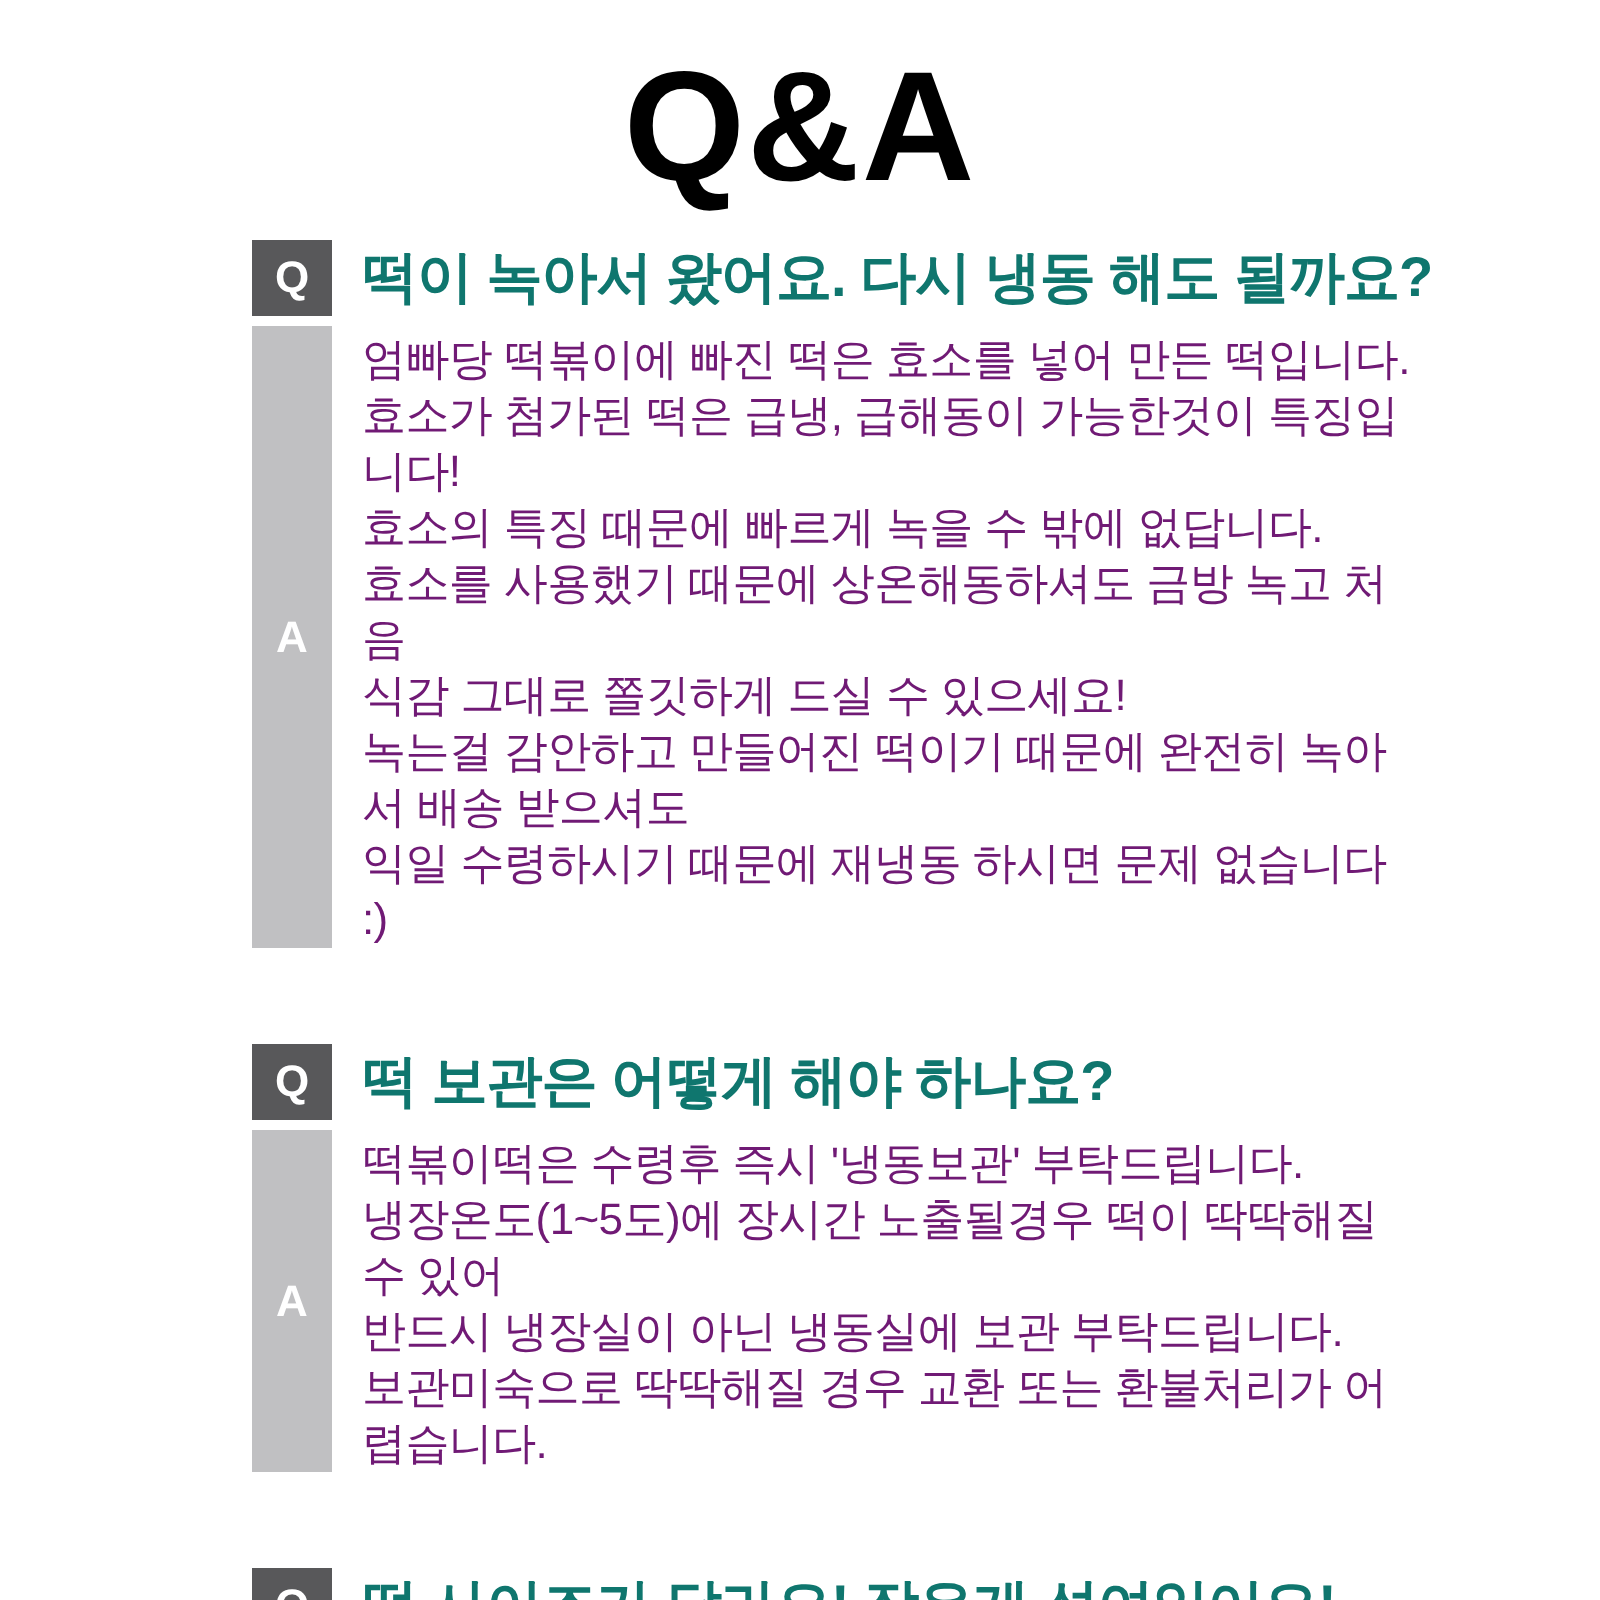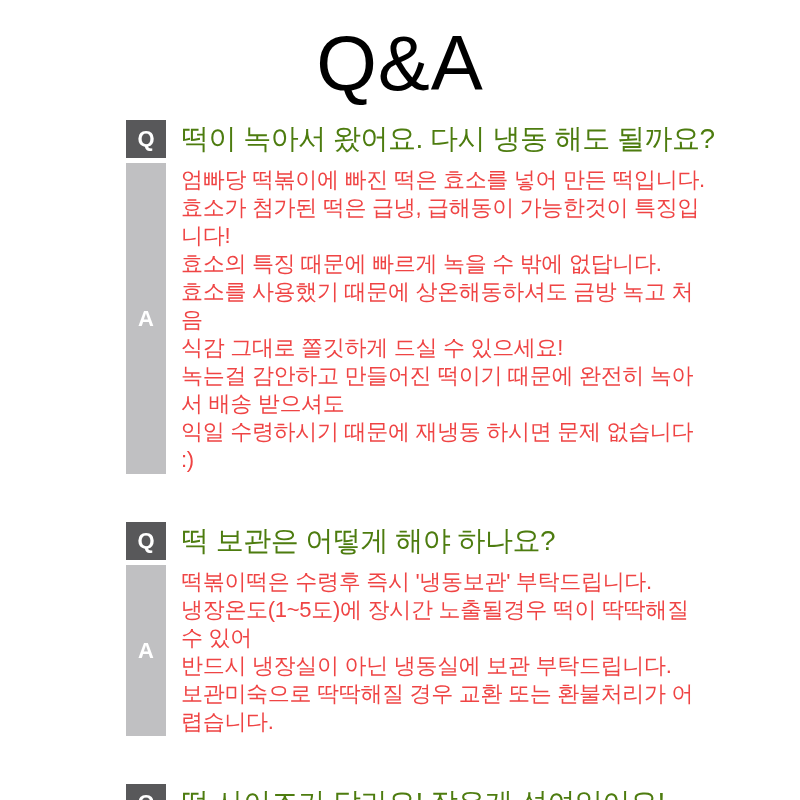--- a/index.html
+++ b/index.html
@@ -13,21 +13,21 @@
     width: 800px;
     height: 800px;
     background: #ffffff;
     overflow: hidden;
   }
   .page-title {
     margin: 24px 0 0 0;
     text-align: center;
     font-size: 78px;
     line-height: 1.0;
-    font-weight: normal;
+    font-weight: bold;
     letter-spacing: 1px;
     color: #000000;
   }
   .qa-list {
     margin-top: 18px;
     padding-left: 126px;
     padding-right: 90px;
   }
   .qa-section {
     margin-bottom: 48px;
@@ -49,23 +49,23 @@
     color: #ffffff;
     font-size: 22px;
     font-weight: bold;
     display: flex;
     align-items: center;
     justify-content: center;
   }
   .question {
     margin: 0;
     font-size: 28px;
-    font-weight: normal;
+    font-weight: bold;
     letter-spacing: -0.5px;
-    color: #4d7c0f;
+    color: #0f766e;
     white-space: nowrap;
   }
   .a-row {
     display: flex;
     align-items: stretch;
     gap: 15px;
   }
   .a-bar {
     flex: 0 0 auto;
     width: 40px;
@@ -76,21 +76,21 @@
     display: flex;
     align-items: center;
     justify-content: center;
   }
   .answer {
     margin: 0;
     padding-top: 3px;
     font-size: 22px;
     line-height: 28px;
     letter-spacing: -0.3px;
-    color: #ef4444;
+    color: #701a75;
     white-space: pre-line;
   }
 </style>
 </head>
 <body>
 
 <div class="page">
 
   <h1 class="page-title">Q&amp;A</h1>
 

